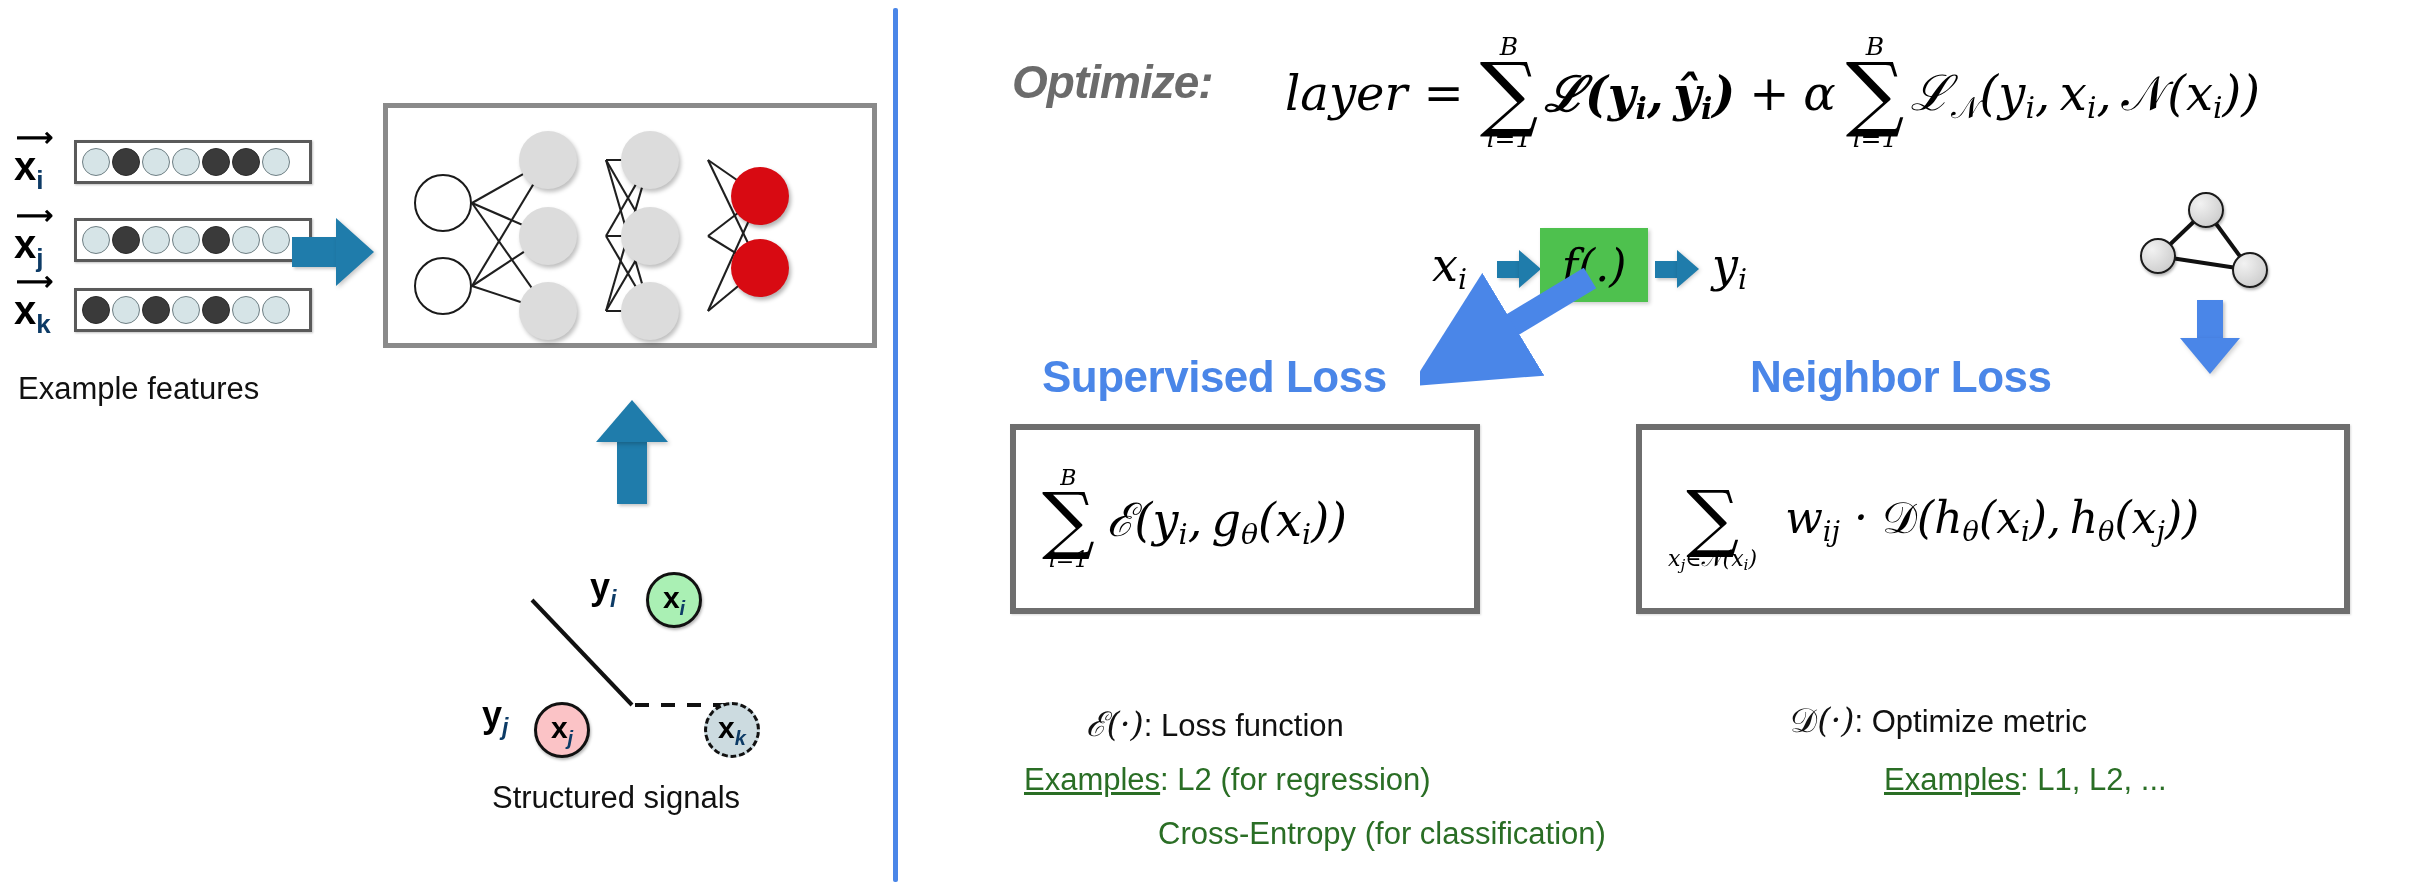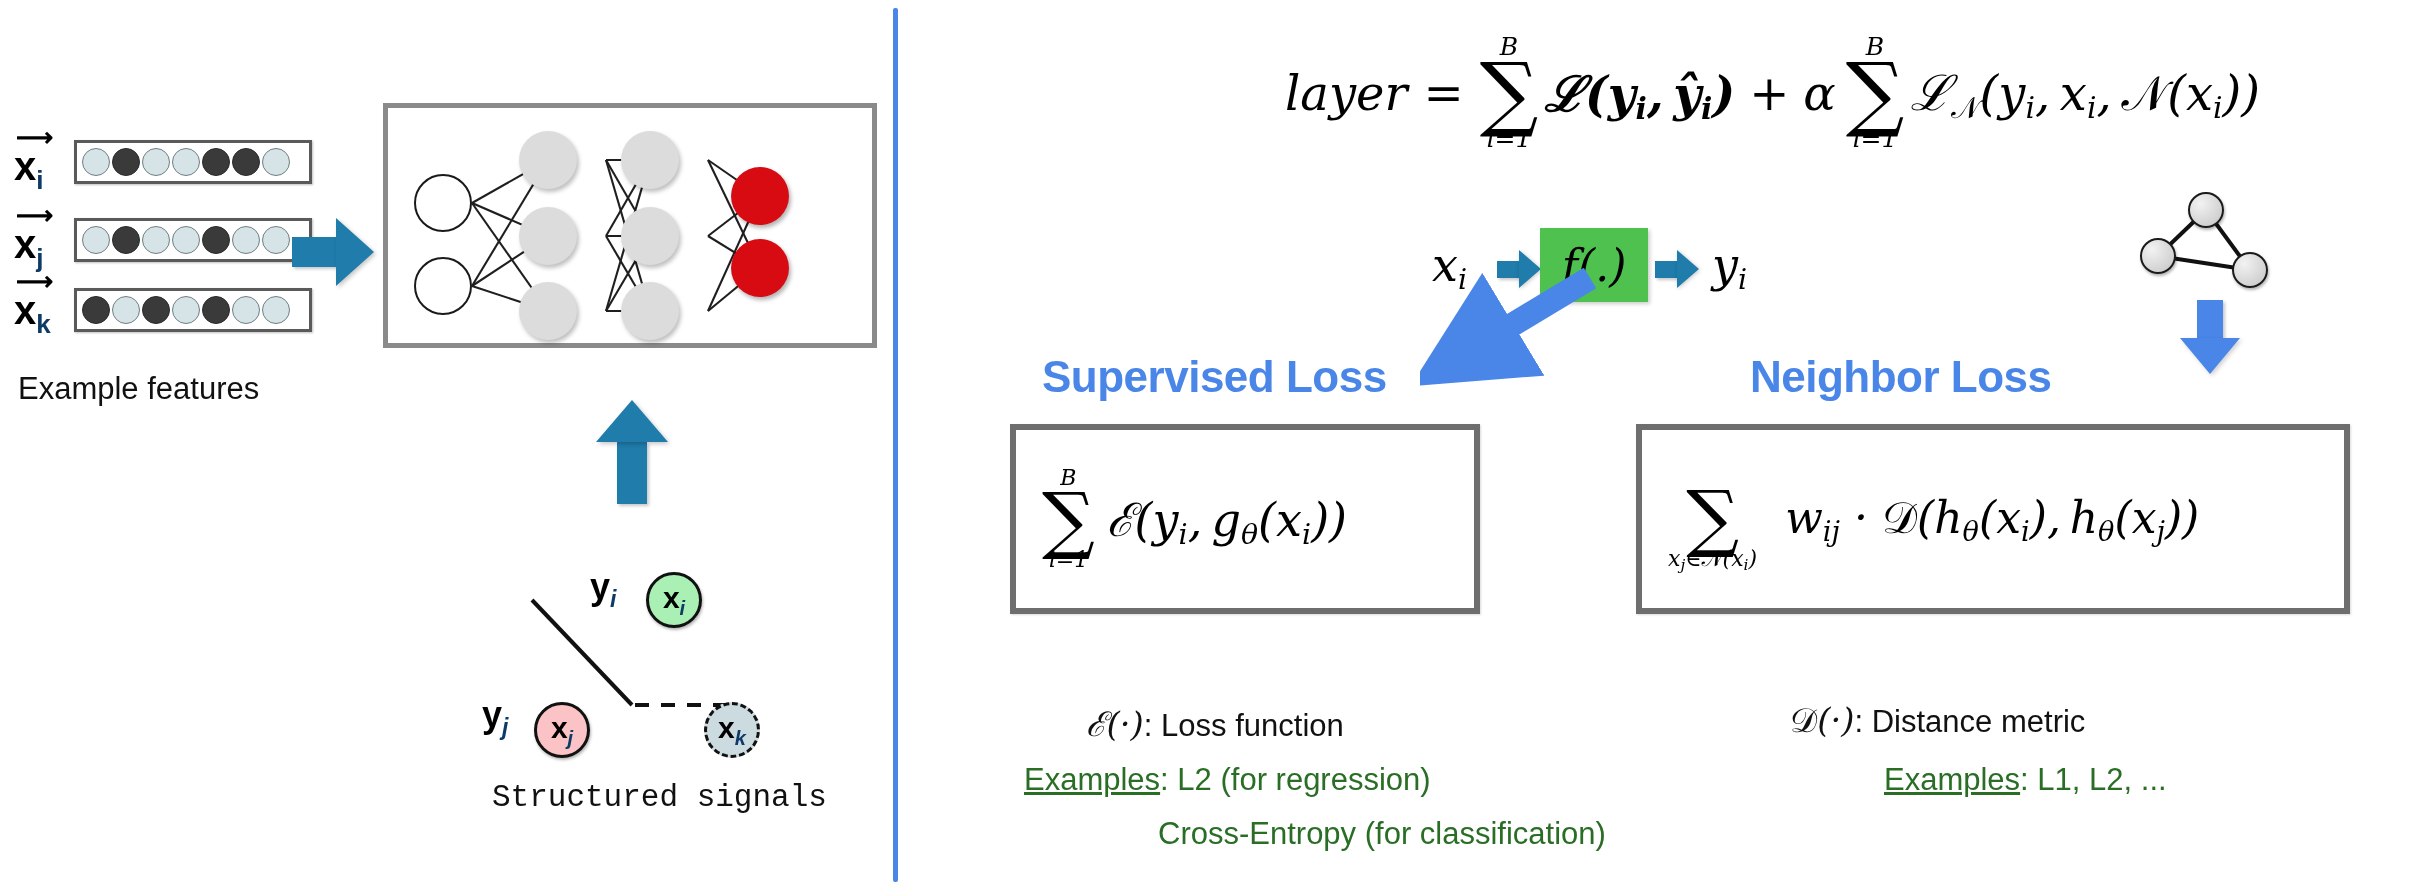--- a/index.html
+++ b/index.html
@@ -396,24 +396,25 @@
     <span>y</span><span class="sub">j</span>
   </div>
   <div class="abs gnode pink" style="left:534px; top:702px;">
     <span><span>x</span><span class="sub">j</span></span>
   </div>
 
   <div class="abs gnode blue" style="left:704px; top:702px;">
     <span><span>x</span><span class="sub">k</span></span>
   </div>
 
-  <div class="abs caption" style="left:492px; top:780px;font-family:Liberation Mono, monospace;">Structured signals</div>
+  <div class="abs caption" style="left:492px; top:780px;">Structured signals</div>
 
   <div class="abs" id="divider"></div>
 
+  <div class="abs" id="optimize-word">Optimize:</div>
 
   <div class="abs mathserif" id="main-eq">
     <span>layer</span>
     <span style="padding:0 16px;" class="upr">=</span>
     <span class="bigsum">
       <span class="lim">B</span>
       <span class="sig">∑</span>
       <span class="lim">i=1</span>
     </span>
     <span style="padding-left:6px;font-weight:bold;">
@@ -516,20 +517,20 @@
         <span class="lim"><i>x</i><span style="font-size:0.7em;vertical-align:-0.25em;">j</span>∈<span style="font-style:normal;">𝒩</span>(<i>x</i><span style="font-size:0.7em;vertical-align:-0.25em;">i</span>)</span>
       </span>
       <span style="padding-left:28px;">
         <i>w</i><span class="sub">ij</span> · <span style="font-style:normal;">𝒟</span>(<i>h</i><span class="sub">θ</span>(<i>x</i><span class="sub">i</span>), <i>h</i><span class="sub">θ</span>(<i>x</i><span class="sub">j</span>))
       </span>
     </div>
   </div>
 
   <div class="abs legend-line" style="left:1790px; top:700px;">
     <span class="m"><span style="font-style:normal;">𝒟</span>(·)</span><span>:</span>
-    <span>Distance metric</span>
+    <span>Optimize metric</span>
   </div>
   <div class="abs legend-line legend-green" style="left:1884px; top:762px;">
     <u>Examples</u><span>:</span>
     <span>L1, L2, ...</span>
   </div>
 
 </div>
 
 </body></html>

